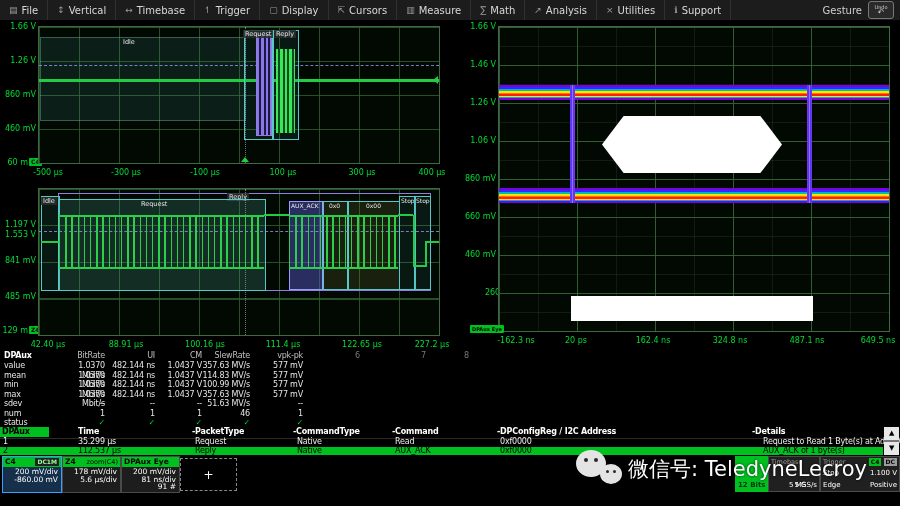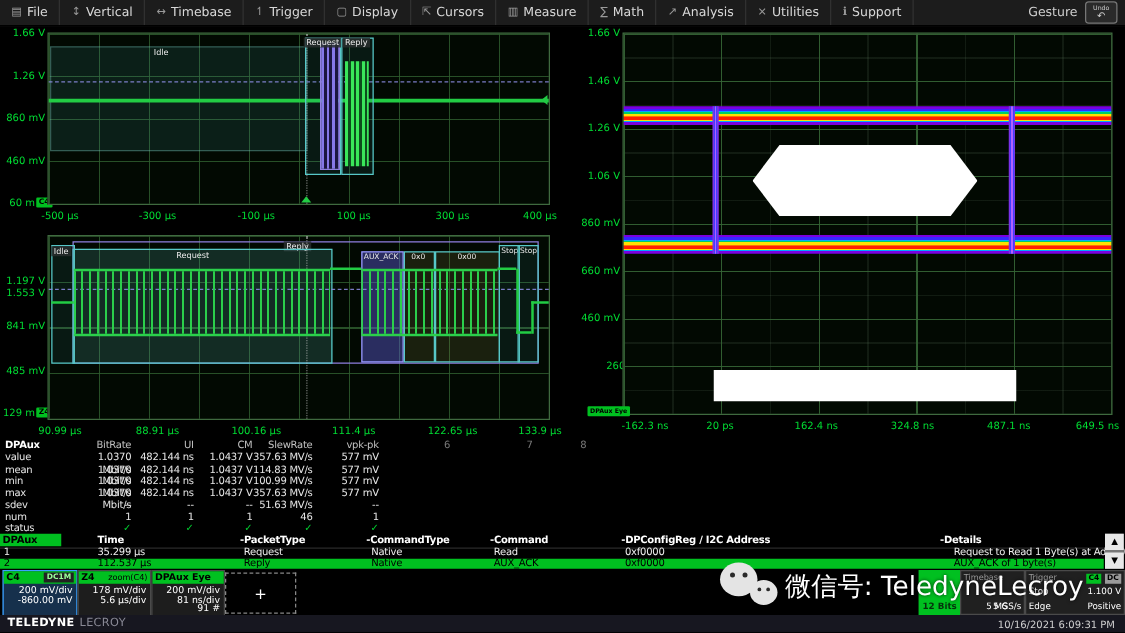--- a/index.html
+++ b/index.html
@@ -210,26 +210,26 @@
       <div class="wave" style="left:20px;top:26px;width:205px;height:50px;"></div>
       <div class="trace" style="left:225px;top:25px;width:25px;height:2px;"></div>
       <div class="wave" style="left:250px;top:26px;width:109px;height:50px;"></div>
       <div class="trace" style="left:359px;top:25px;width:15px;height:2px;"></div>
       <div class="trace" style="left:374px;top:26px;width:1.5px;height:52px;"></div>
       <div class="trace" style="left:374px;top:76px;width:12px;height:2px;"></div>
       <div class="trace" style="left:386px;top:52px;width:1.5px;height:26px;"></div>
       <div class="trace" style="left:386px;top:52px;width:14px;height:2px;"></div>
     </div>
 
-    <span class="xlab" style="left:46px;top:156px;">90.99 µs</span>
+    <span class="xlab" style="left:46px;top:156px;">42.40 µs</span>
     <span class="xlab" style="left:124px;top:156px;">88.91 µs</span>
     <span class="xlab" style="left:203px;top:156px;">100.16 µs</span>
     <span class="xlab" style="left:281px;top:156px;">111.4 µs</span>
     <span class="xlab" style="left:360px;top:156px;">122.65 µs</span>
-    <span class="xlab" style="left:430px;top:156px;">133.9 µs</span>
+    <span class="xlab" style="left:430px;top:156px;">227.2 µs</span>
   </div>
 
   <div class="abs" style="left:470px;top:22px;width:430px;height:322px;">
     <span class="ylab" style="left:-8px;top:0;">1.66 V</span>
     <span class="ylab" style="left:-8px;top:38px;">1.46 V</span>
     <span class="ylab" style="left:-8px;top:76px;">1.26 V</span>
     <span class="ylab" style="left:-8px;top:114px;">1.06 V</span>
     <span class="ylab" style="left:-8px;top:152px;">860 mV</span>
     <span class="ylab" style="left:-8px;top:190px;">660 mV</span>
     <span class="ylab" style="left:-8px;top:228px;">460 mV</span>
@@ -439,19 +439,14 @@
         <div class="eye" style="left:18px;top:8px;"></div>
       </div>
       <div class="bub" style="left:24px;top:18px;width:22px;height:20px;">
         <div class="eye" style="left:6px;top:6px;width:3px;height:3px;"></div>
         <div class="eye" style="left:13px;top:6px;width:3px;height:3px;"></div>
       </div>
     </div>
     <div class="wm-text">微信号: TeledyneLecroy</div>
   </div>
 
-  <div id="bottombar" class="abs">
-    <span class="brand-b">TELEDYNE</span>
-    <span class="brand-l">LECROY</span>
-    <span class="datetime">10/16/2021 6:09:31 PM</span>
-  </div>
 
 </div>
 
 </body></html>

